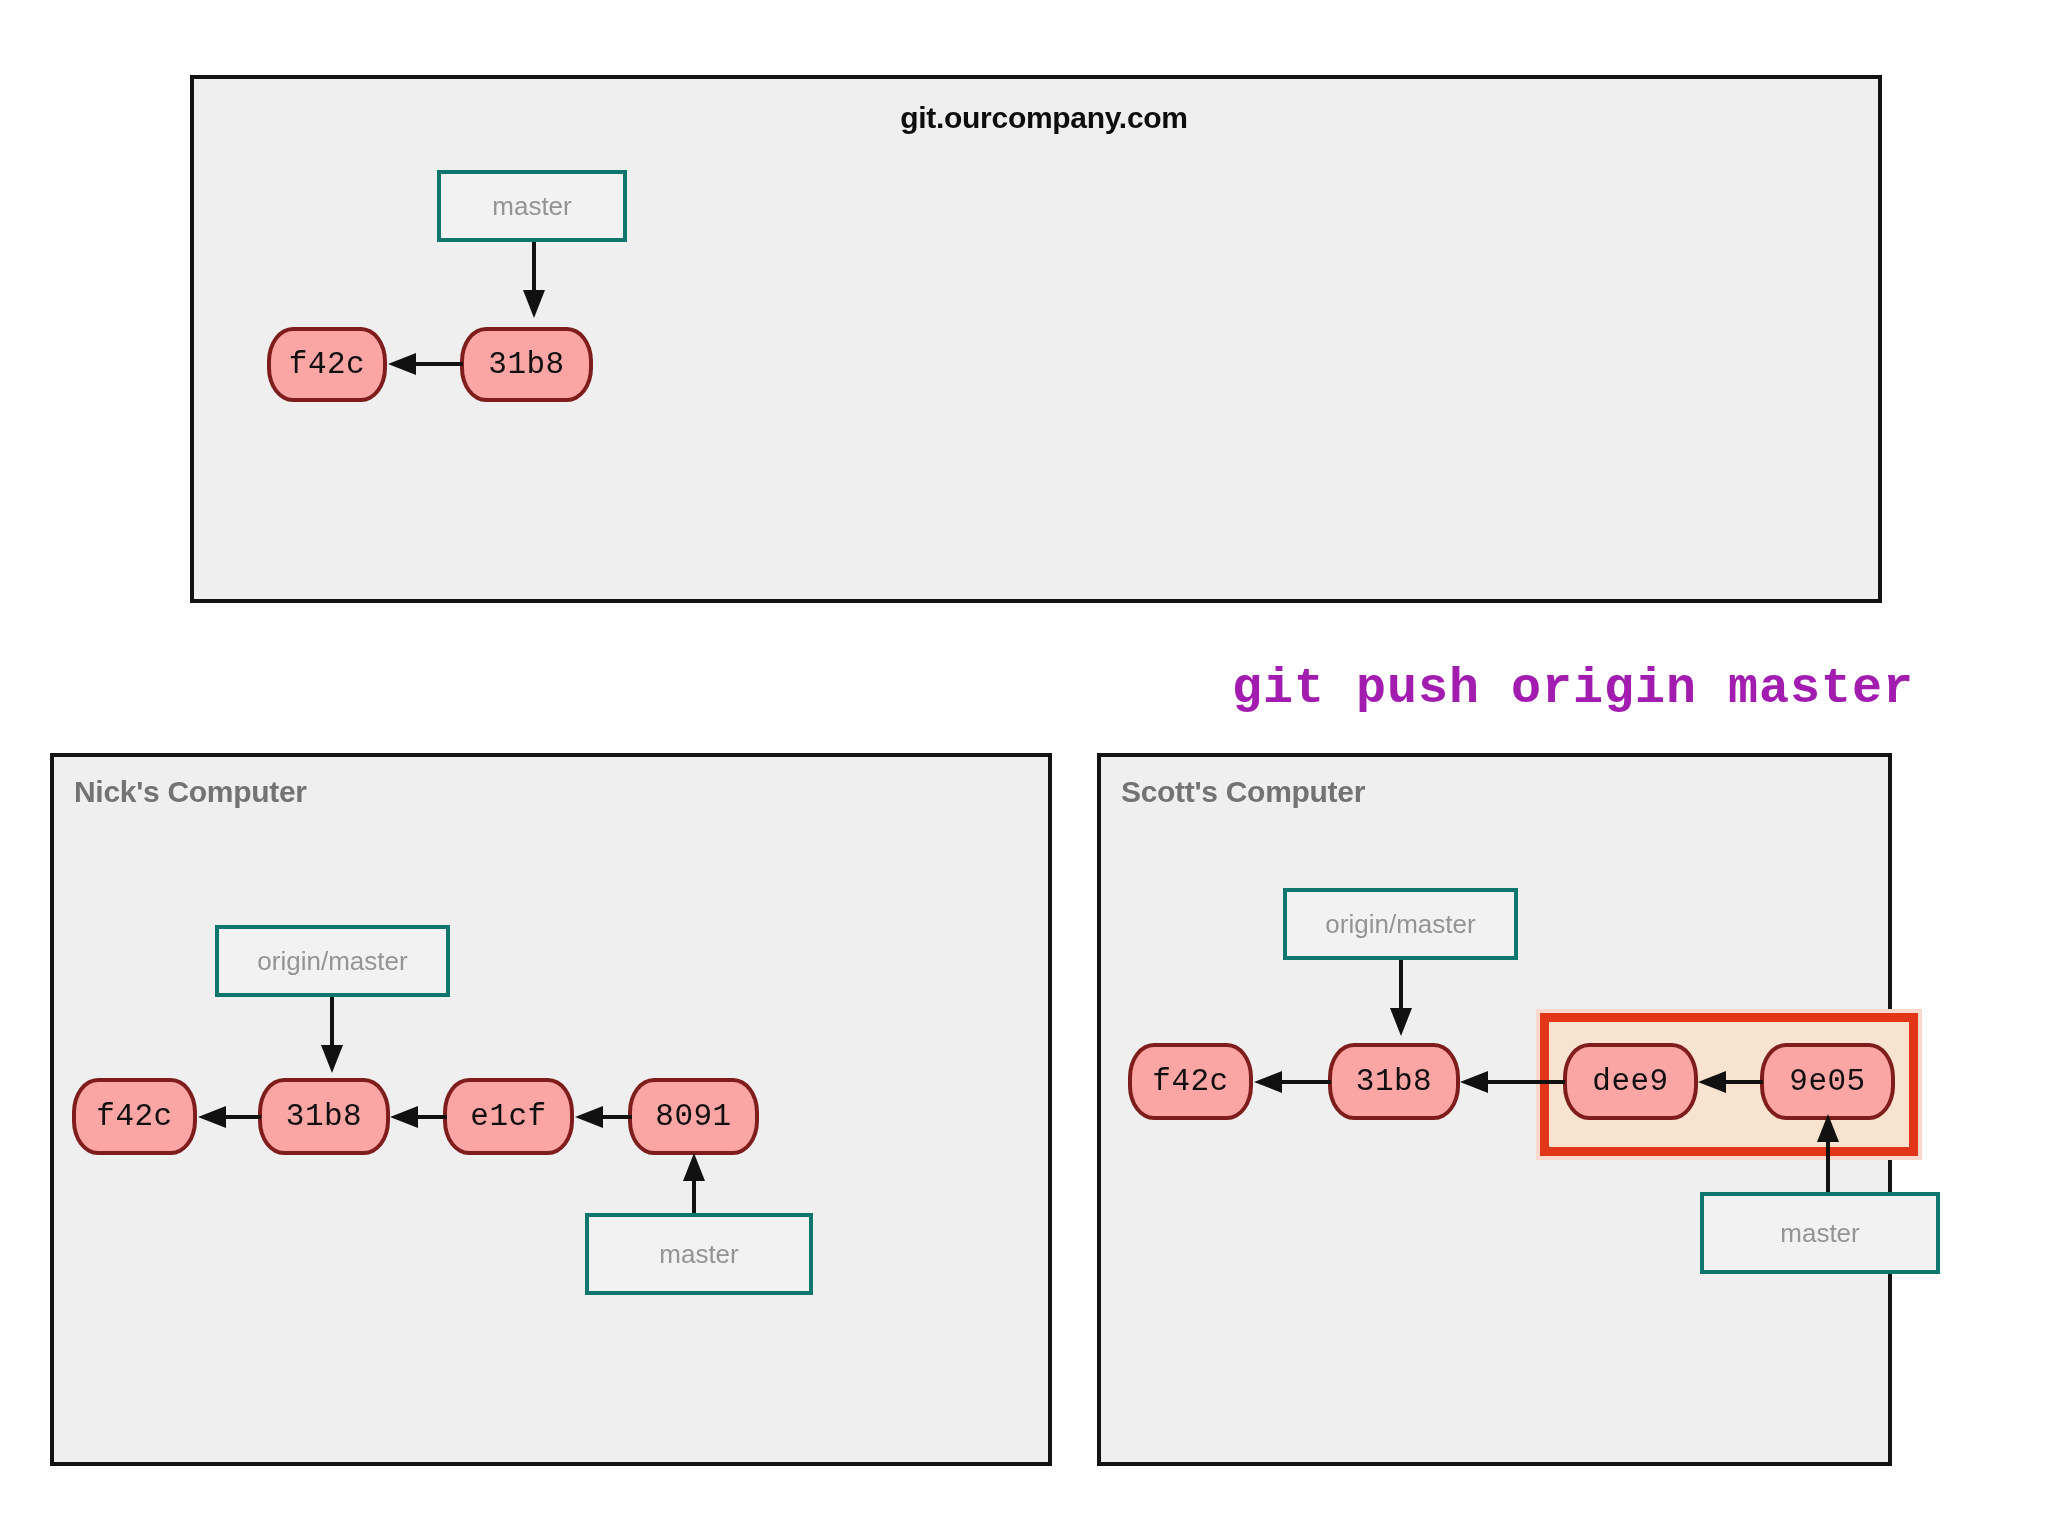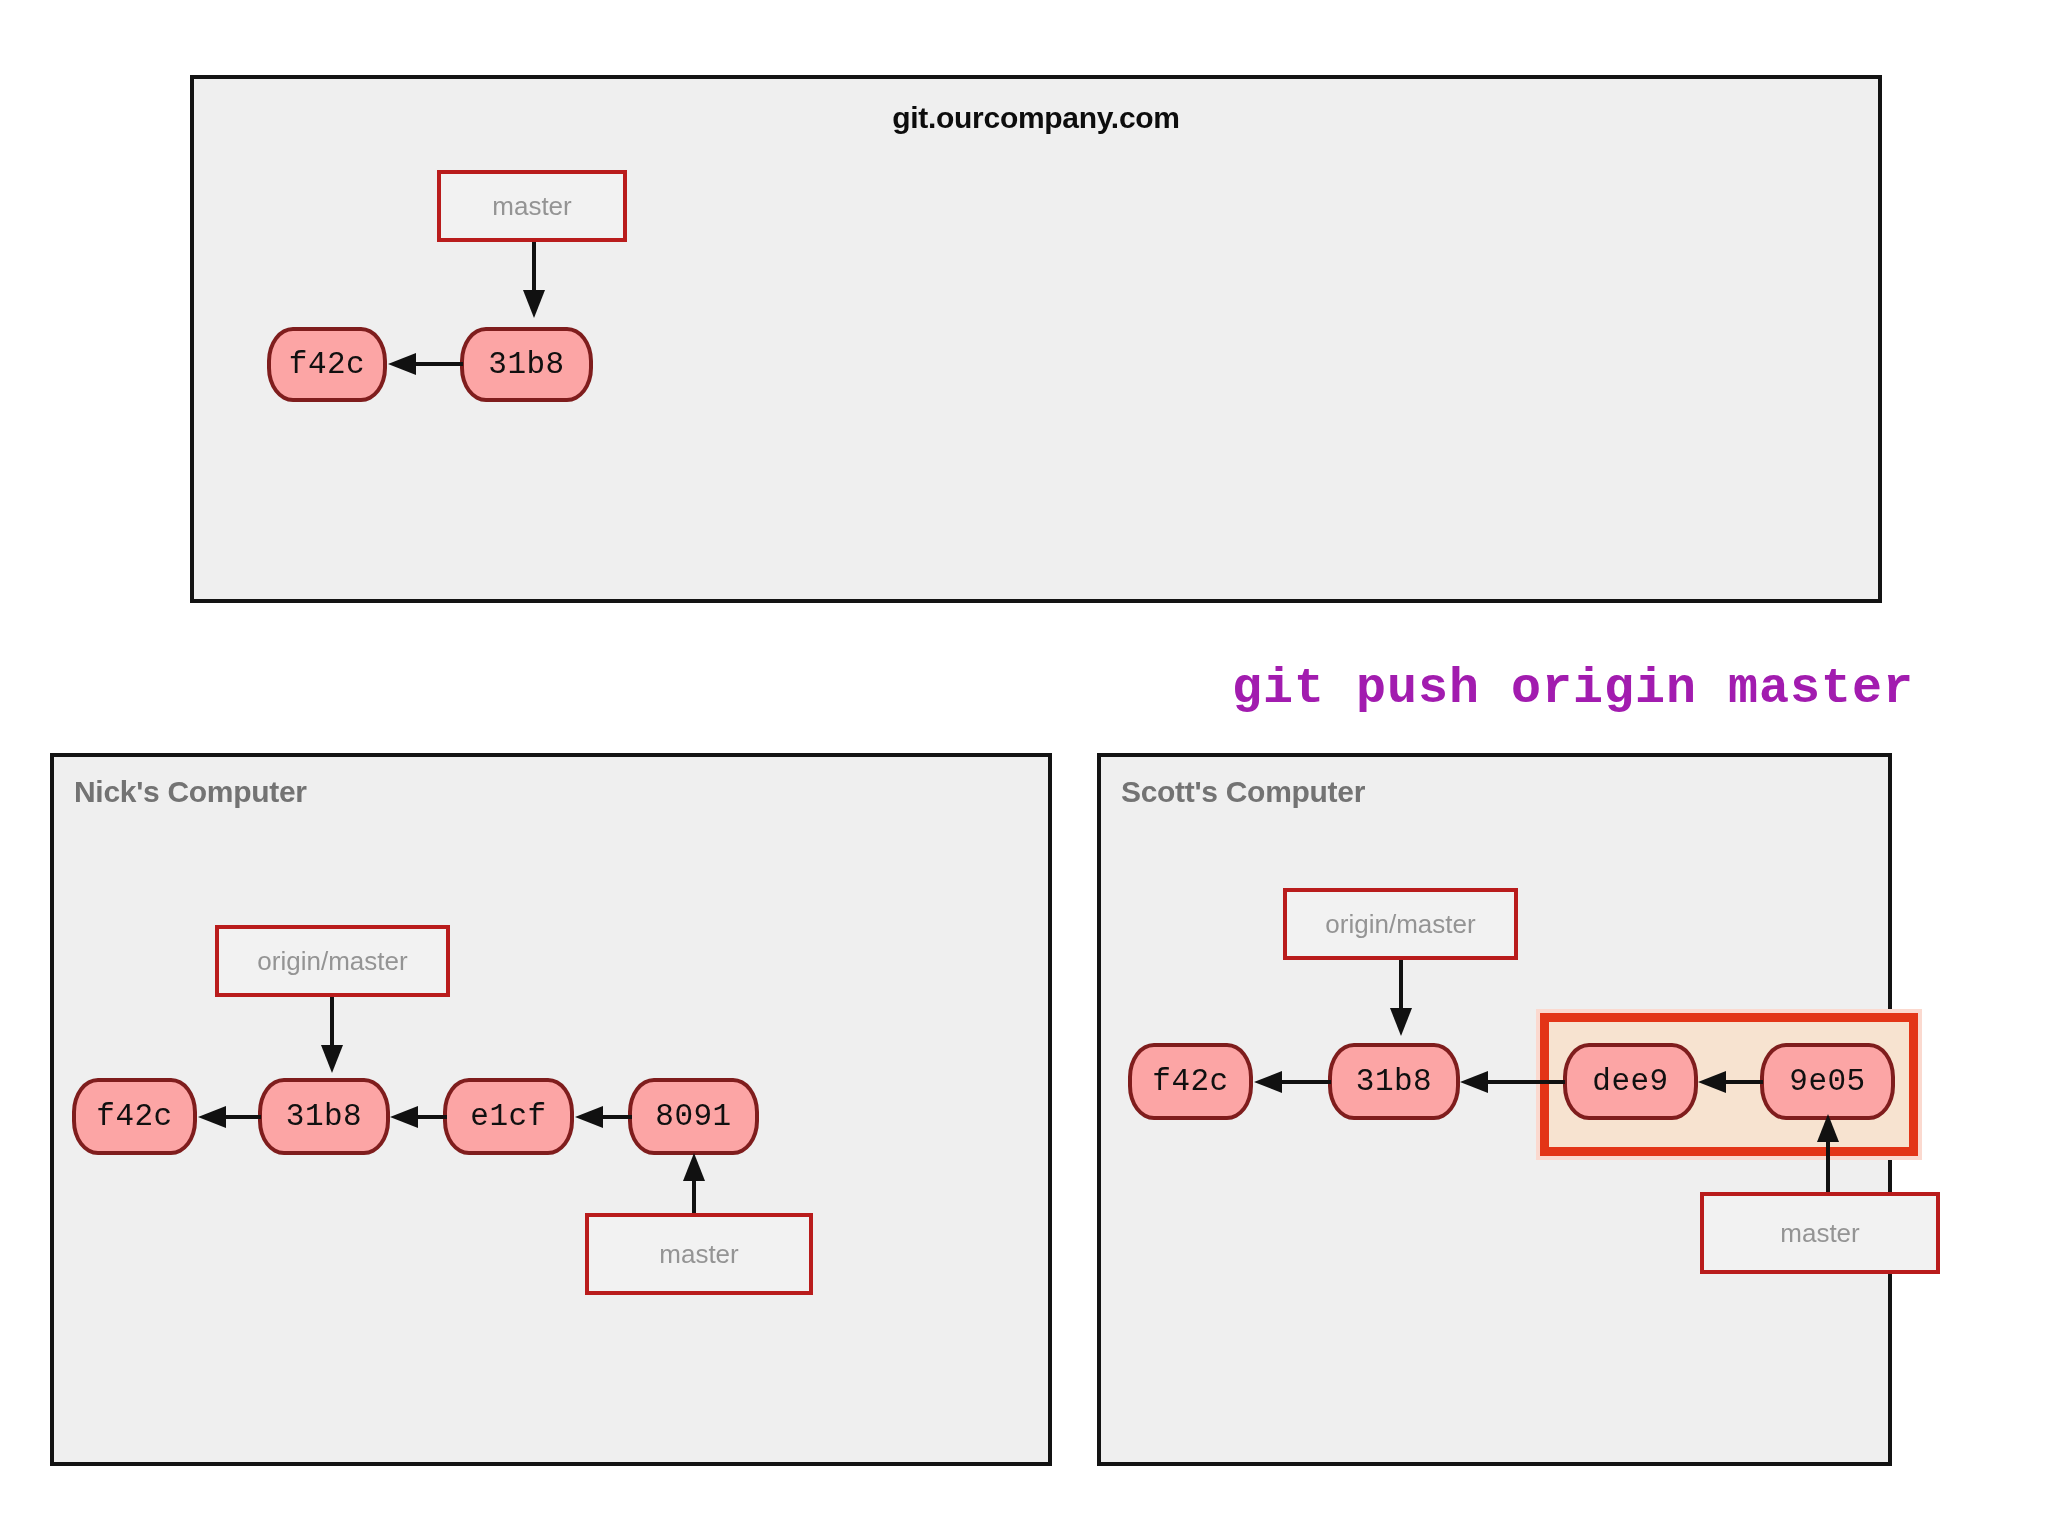--- a/index.html
+++ b/index.html
@@ -22,21 +22,21 @@
     border: 4px solid #131313;
     box-sizing: border-box;
   }
   #panel-server  { left: 190px;  top: 75px;   width: 1692px; height: 528px; }
   #panel-nick    { left: 50px;   top: 753px;  width: 1002px; height: 713px; }
   #panel-scott   { left: 1097px; top: 753px;  width: 795px;  height: 713px; }
 
   .panel-title-center {
     position: absolute;
     top: 96px;
-    left: 0;
+    left: 8px;
     width: 100%;
     text-align: center;
     font-size: 30px;
     font-weight: bold;
     color: #0d0d0d;
     letter-spacing: -0.3px;
   }
   .panel-title-left {
     position: absolute;
     top: 18px;
@@ -60,21 +60,21 @@
     font-family: "Liberation Mono", "DejaVu Sans Mono", monospace;
     font-size: 31px;
     color: #101010;
     letter-spacing: 0.5px;
   }
 
   
   .branch-label {
     position: absolute;
     background: #f2f2f2;
-    border: 4px solid #b91c1c;
+    border: 4px solid #0f766e;
     box-sizing: border-box;
     display: flex;
     align-items: center;
     justify-content: center;
     font-family: "Liberation Sans", sans-serif;
     font-size: 26px;
     color: #949494;
   }
 
   

